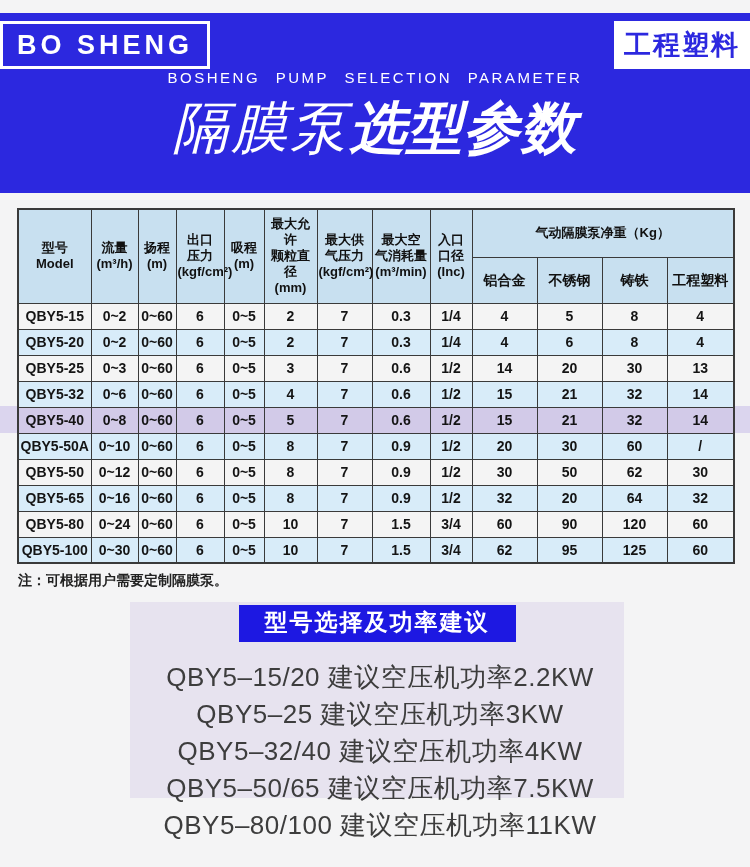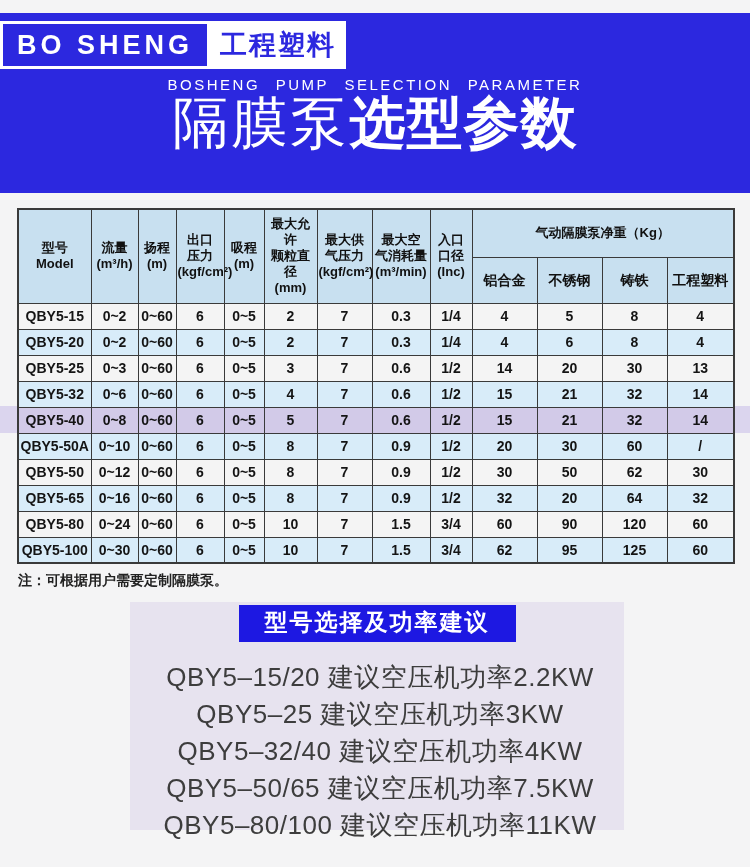--- a/index.html
+++ b/index.html
@@ -20,37 +20,37 @@
     font-family:"Liberation Sans","DejaVu Sans",sans-serif;
     color:#111;
   }
   
   .banner{
     margin-top:13px;height:180px;width:750px;
     background:var(--banner-blue);
     text-align:center;color:#fff;
   }
   .logo-row{
-    padding-top:8px;display:flex;justify-content:flex-start;align-items:stretch;height:56px;
+    padding-top:8px;display:flex;justify-content:space-between;align-items:stretch;height:56px;
   }
   .logo-en{
     border:3px solid #fff;color:#fff;background:transparent;
     font-size:27px;font-weight:bold;letter-spacing:4px;
     padding:0 14px;display:flex;align-items:center;
   }
   .logo-cn{
     background:#fff;color:var(--banner-blue);
     font-size:27px;font-weight:bold;letter-spacing:2px;
     padding:0 10px;display:flex;align-items:center;
   }
   .subtitle{
-    margin-top:7px;font-size:15px;letter-spacing:2.5px;word-spacing:9px;
+    font-size:15px;letter-spacing:2.5px;word-spacing:9px;
     color:#fff;font-weight:normal;
   }
-  .big-title{margin-top:0;font-size:56px;line-height:60px;white-space:nowrap;}
+  .big-title{margin-top:12px;font-size:56px;line-height:60px;white-space:nowrap;font-style:italic;}
   .big-title .light{font-weight:400;letter-spacing:3px;}
   .big-title .bold{font-weight:bold;letter-spacing:1px;}
   
   .table-zone{position:relative;margin-top:15px;width:750px;}
   .highlight-stripe{
     position:absolute;left:0;right:0;top:198px;height:27px;
     background:var(--stripe-lavender);
   }
   table.spec{
     position:relative;margin-left:17px;width:716px;
@@ -73,21 +73,21 @@
   table.spec td{
     height:26px;font-size:14px;font-weight:bold;color:#141414;
   }
   tr.white td{background:var(--row-white);}
   tr.blue td{background:var(--row-blue);}
   tr.purple td{background:var(--row-lavender);}
   
   .note{margin:8px 0 0 18px;font-size:14px;font-weight:bold;color:#222;}
   
   .panel{
-    margin:12px 0 0 130px;width:494px;height:228px;
+    margin:12px 0 0 130px;width:494px;height:196px;
     background:var(--panel-bg);text-align:center;
   }
   .panel-header{
     display:inline-block;margin-top:3px;
     background:#1d18e2;color:#fff;
     font-size:23px;font-weight:bold;letter-spacing:2px;
     padding:2px 26px 4px;
   }
   .rec-list{margin-top:17px;padding-left:6px;}
   .rec-item{

